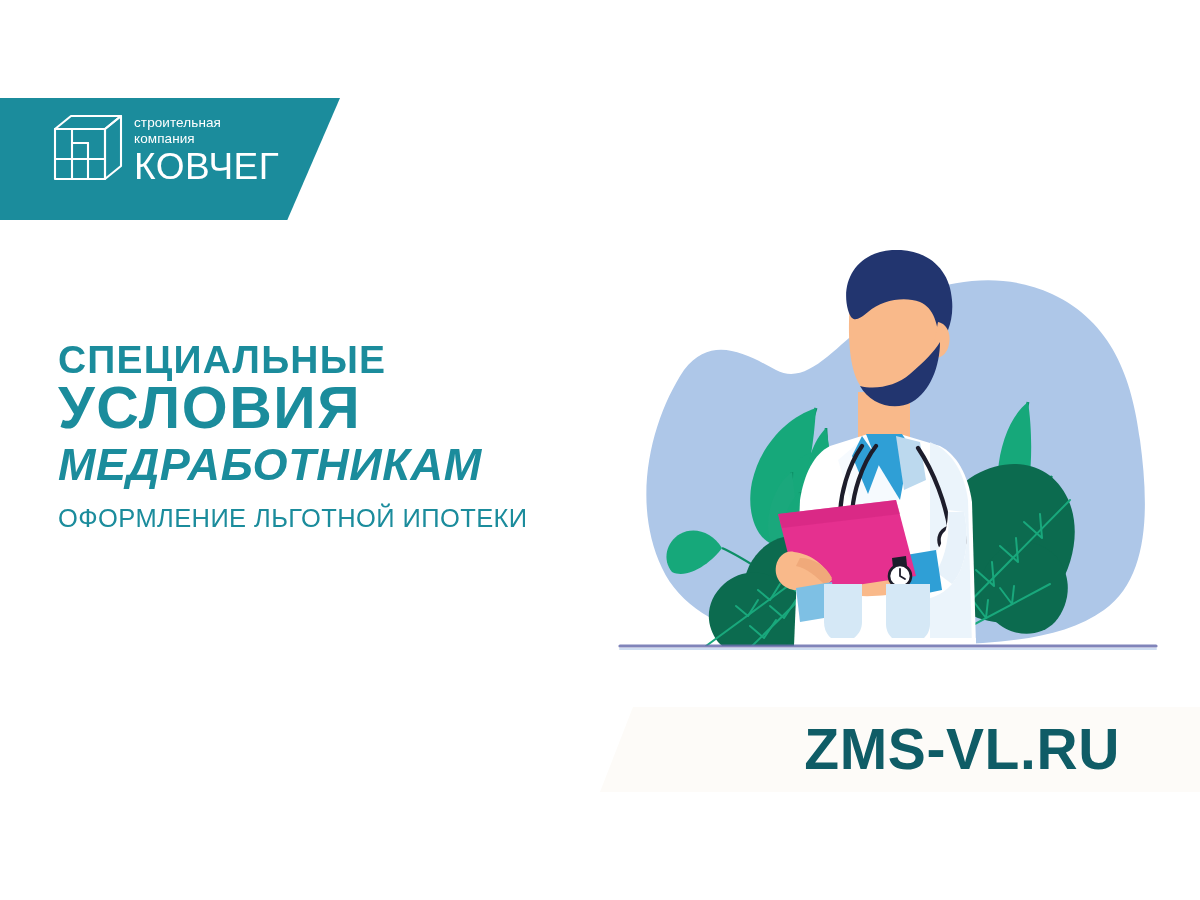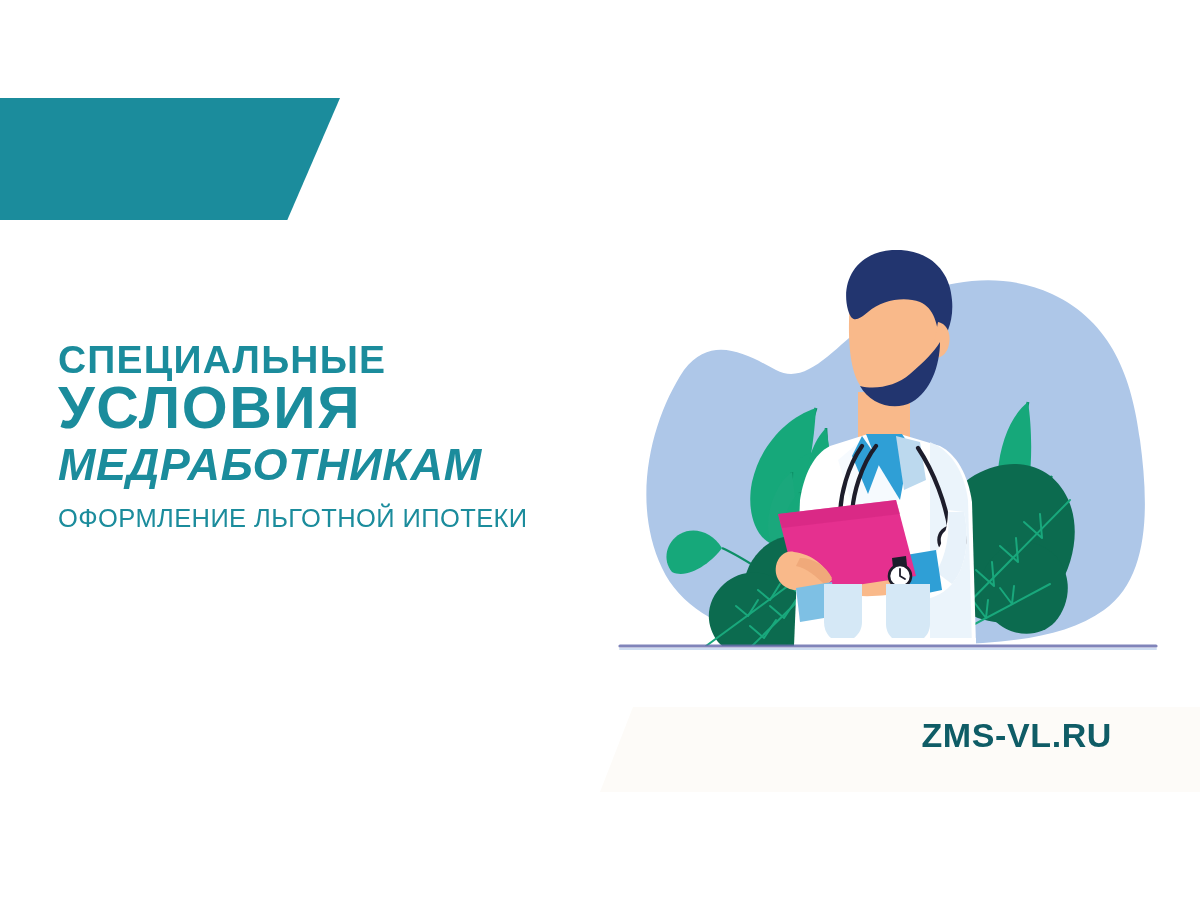--- a/index.html
+++ b/index.html
@@ -108,24 +108,24 @@
     left: 600px;
     top: 707px;
     width: 600px;
     height: 85px;
     background: #fdfbf8;
     -webkit-clip-path: polygon(5.5% 0, 100% 0, 100% 100%, 0 100%);
     clip-path: polygon(5.5% 0, 100% 0, 100% 100%, 0 100%);
   }
   .site-url {
     position: absolute;
-    right: 88px;
+    right: 80px;
     top: 716px;
     color: #0f5c66;
-    font-size: 34px;
+    font-size: 57px;
     font-weight: 700;
     letter-spacing: 0.6px;
     white-space: nowrap;
   }
 
   
   .illo {
     position: absolute;
     left: 600px;
     top: 250px;
@@ -133,20 +133,43 @@
     height: 410px;
   }
 </style>
 </head>
 <body>
 
 <div id="banner">
 
   <div class="ribbon"></div>
 
+  <div class="logo-wrap">
+    <svg class="logo-cube" viewBox="0 0 72 76">
+      <g fill="none" stroke="#ffffff" stroke-width="2.1" stroke-linejoin="round" stroke-linecap="round">
+
+        <rect x="3" y="17" width="50" height="50"></rect>
+
+        <path d="M3 17 L19 4 L69 4 L53 17 Z"></path>
+
+        <path d="M53 17 L69 4 L69 54 L53 67 Z"></path>
+
+        <path d="M20 17 L20 67"></path>
+        <path d="M3 47 L53 47"></path>
+        <path d="M36 31 L36 47"></path>
+        <path d="M20 31 L36 31"></path>
+        <path d="M36 47 L36 67"></path>
+      </g>
+    </svg>
+    <div class="logo-text">
+      <div class="logo-sub">строительная</div>
+      <div class="logo-sub">компания</div>
+      <div class="logo-main">КОВЧЕГ</div>
+    </div>
+  </div>
 
   <div class="headline">
     <div class="hl hl-1">СПЕЦИАЛЬНЫЕ</div>
     <div class="hl hl-2">УСЛОВИЯ</div>
     <div class="hl hl-3">МЕДРАБОТНИКАМ</div>
     <div class="hl-sub">ОФОРМЛЕНИЕ ЛЬГОТНОЙ ИПОТЕКИ</div>
   </div>
 
   <svg class="illo" viewBox="0 0 570 410">
     <defs>

